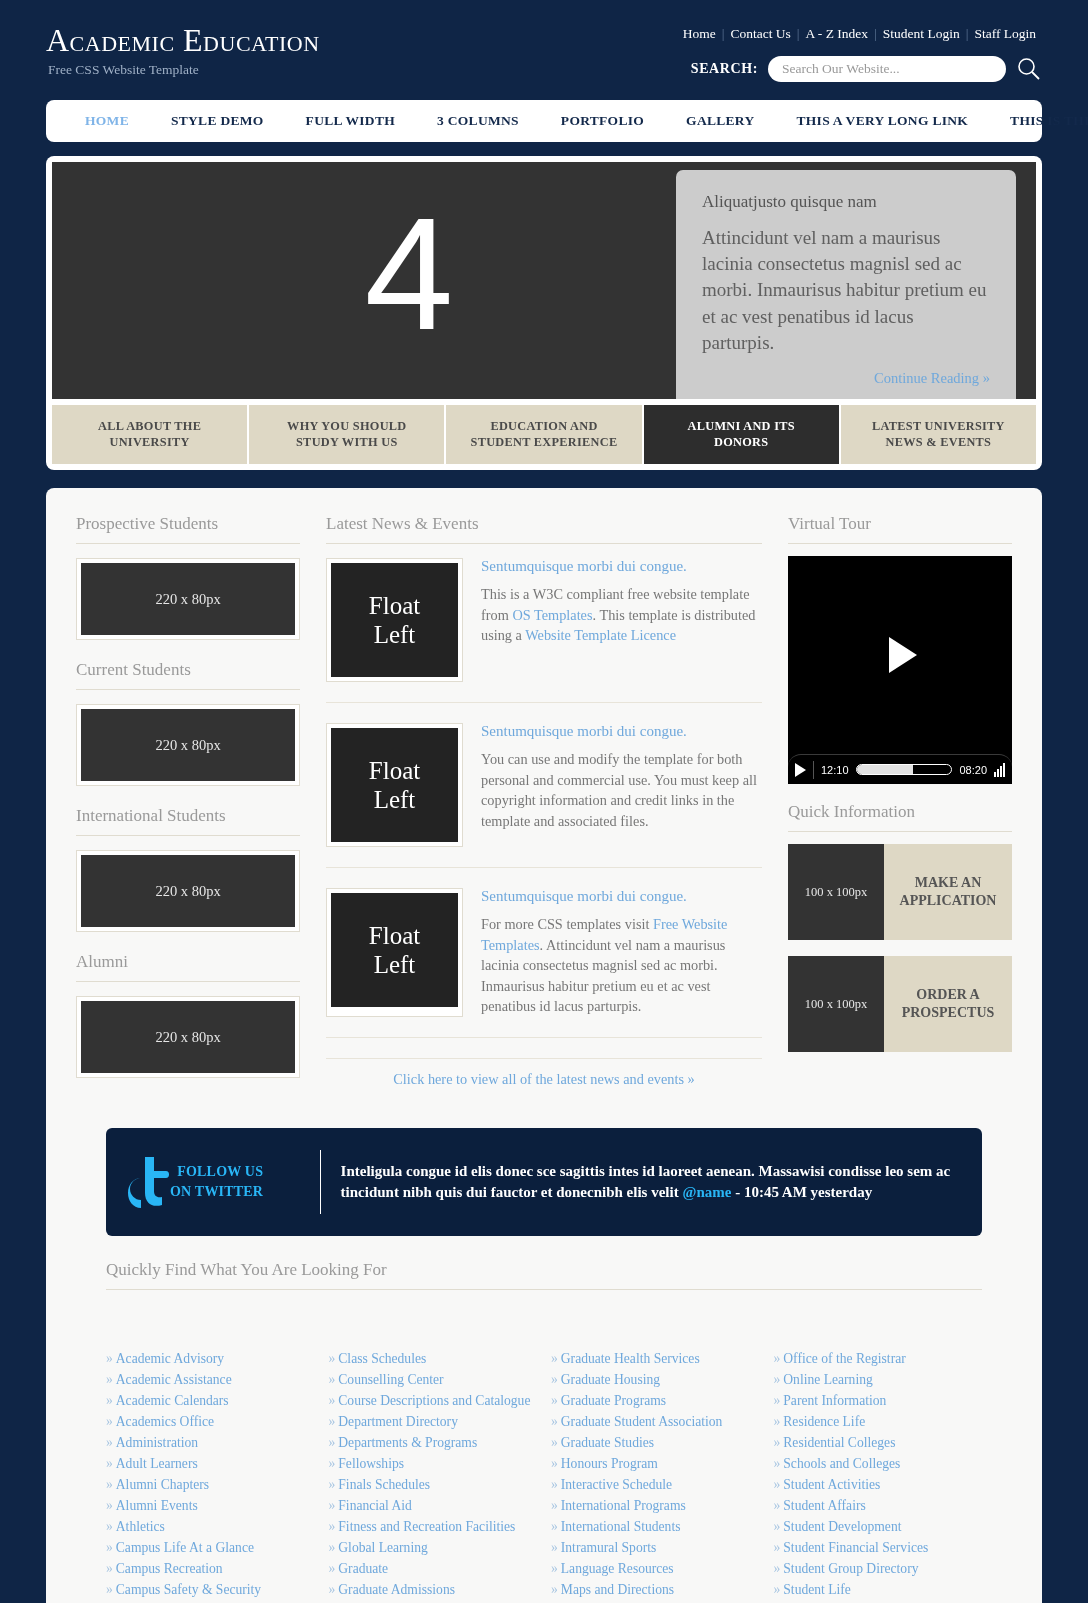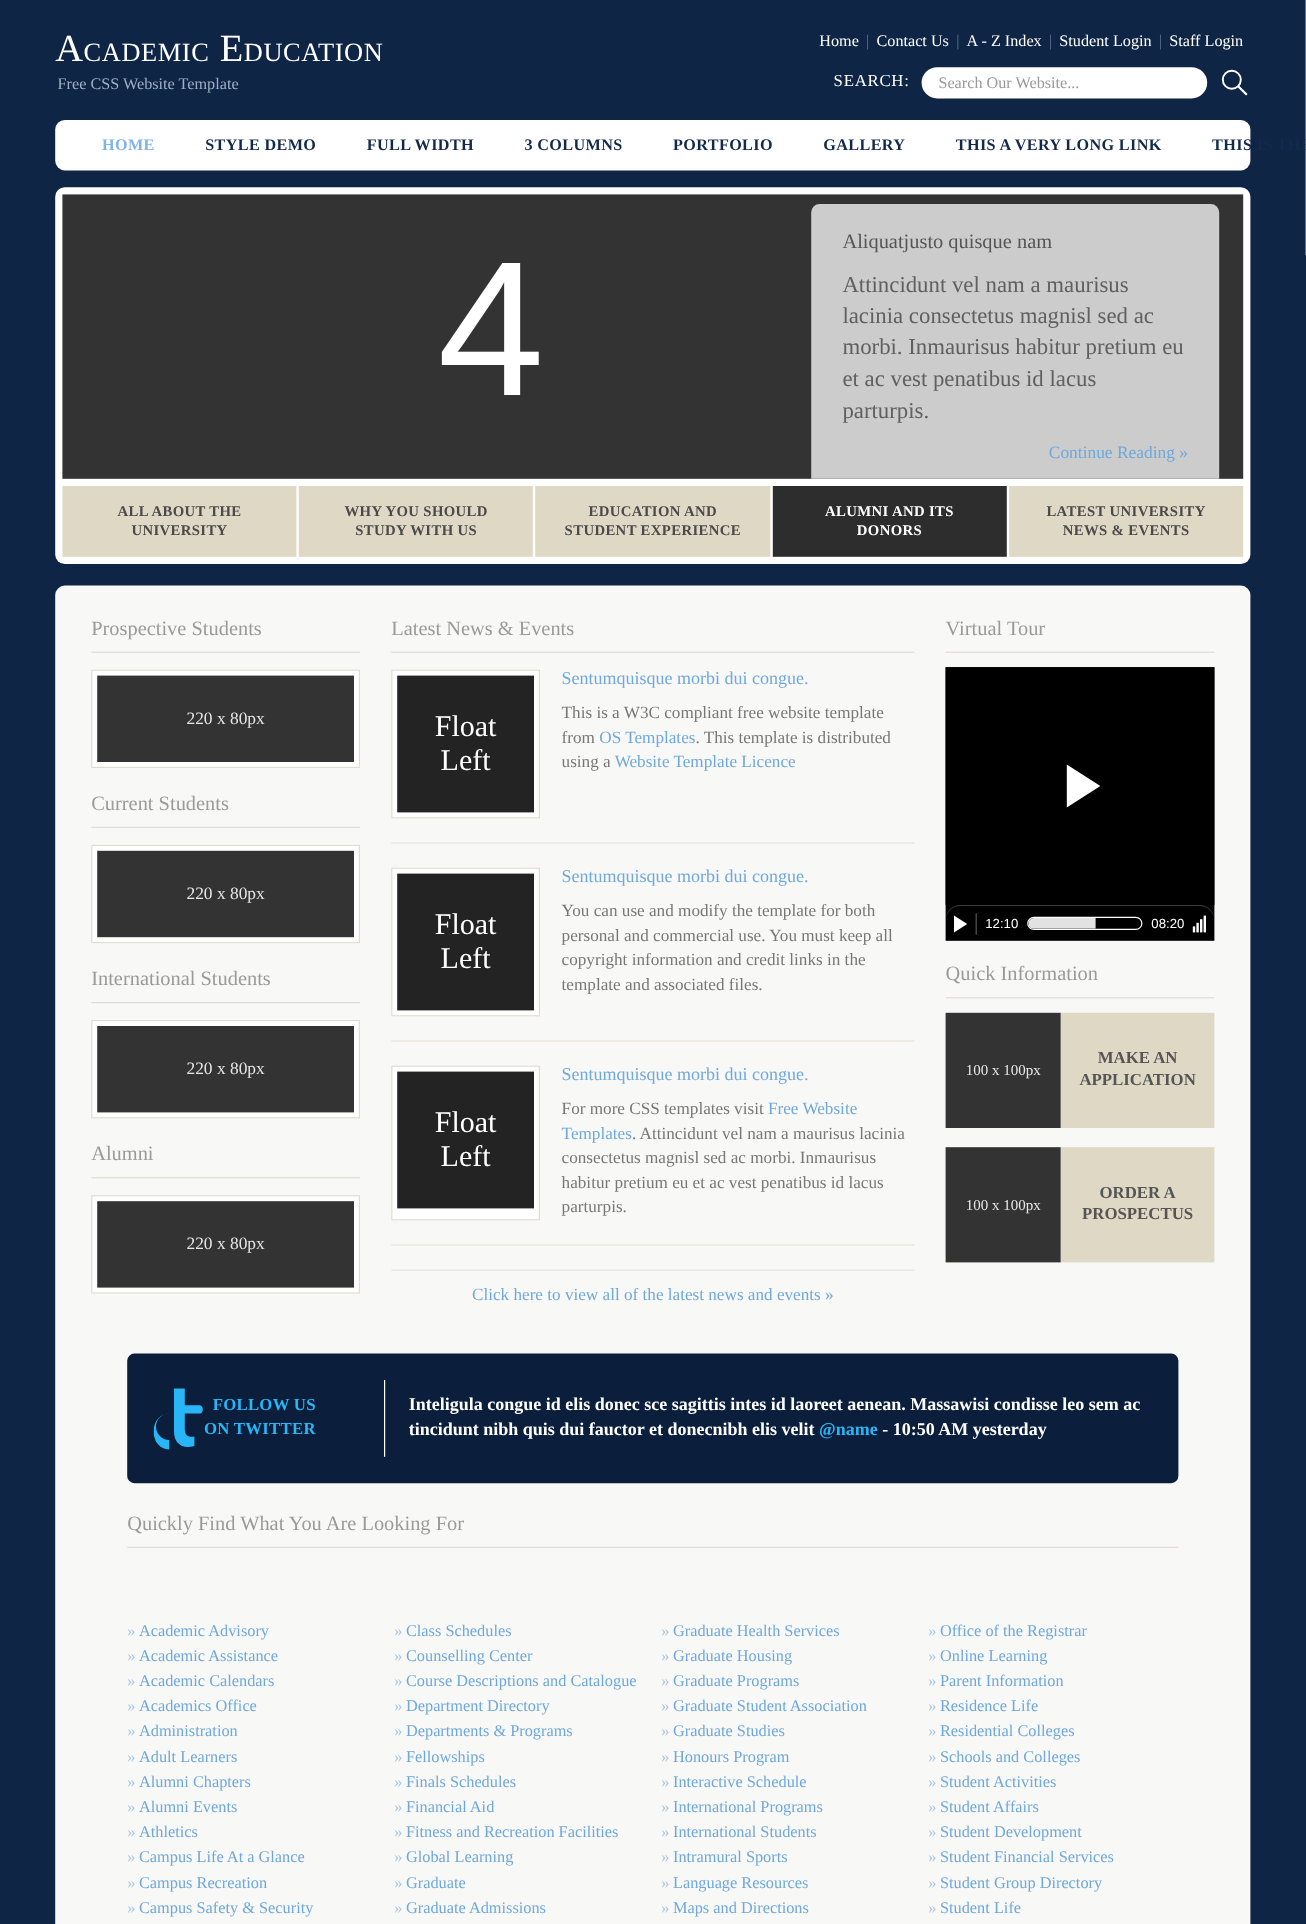--- a/index.html
+++ b/index.html
@@ -37,21 +37,21 @@
   }
   .header-right { text-align: right; padding-top: 8px; }
   .toplinks { font-size: 13.5px; color: #ffffff; white-space: nowrap; }
   .toplinks a { color: #ffffff; text-decoration: none; padding: 0 6px; }
   .toplinks .sep { color: #5c7594; }
   .searchrow {
     display: flex; align-items: center; justify-content: flex-end;
     margin-top: 14px; gap: 10px;
   }
   .searchlabel {
-    color: #ffffff; font-size: 14px; font-weight: normal;
+    color: #ffffff; font-size: 14px; font-weight: bold;
     letter-spacing: 0.6px;
   }
   .searchbox {
     width: 238px; height: 26px; border-radius: 13px; border: none;
     background: #ffffff; padding: 0 14px;
     font-family: "Liberation Serif", serif; font-size: 13.5px;
     color: #14532d; outline: none;
   }
   .searchbox::placeholder { color: #999; }
   .search-icon { width: 26px; height: 26px; display:block; }
@@ -173,21 +173,21 @@
   
   .news {
     display: flex; gap: 18px;
     padding-bottom: 20px;
     border-bottom: 1px solid #e8e4d9;
     margin-bottom: 20px;
   }
   .news:last-of-type { }
   .thumb-wrap { border: 1px solid #e0dcd0; padding: 4px; background:#fff; flex: 0 0 124px; }
   .thumb {
-    width: 114px; height: 114px; background: #232323;
+    width: 127px; height: 114px; background: #232323;
     color: #ffffff; display: flex; align-items: center; justify-content: center;
     text-align: center; font-size: 25px; line-height: 1.16;
   }
   .news-body { flex: 1 1 auto; }
   .news-title {
     display: block; color: #6fa8dc; font-size: 15px;
     text-decoration: none; margin-bottom: 9px;
   }
   .news-text { font-size: 14.3px; color: #777; line-height: 1.43; }
   .news-text a { color: #6fa8dc; text-decoration: none; }
@@ -467,21 +467,21 @@
         <svg class="tw-bird" viewBox="0 0 42 54">
           <path d="M26 2 C26 2 26 12 26 16 L38 16 C40 16 41 17.5 41 19.5 C41 21.5 40 23 38 23 L26 23 L26 36 C26 41 29 43 34 42 L34 50 C24 53 17 48 17 38 L17 23 L13 23 C7 23 2 28 2 34 C2 40 7 45 13 45 L13 53 C5 53 0 46 0 38 C0 30 5 23 13 23 L17 23 L17 2 Z" fill="#29b6f6"></path>
         </svg>
         <div class="tw-follow">
           <div>FOLLOW US</div>
           <div>ON TWITTER</div>
         </div>
       </div>
       <div class="tw-sep"></div>
       <div class="tw-text">
-        <span>Inteligula congue id elis donec sce sagittis intes id laoreet aenean. Massawisi condisse leo sem ac tincidunt nibh quis dui fauctor et donecnibh elis velit </span><a href="#">@name</a><span> - 10:50 AM yesterday</span>
+        <span>Inteligula congue id elis donec sce sagittis intes id laoreet aenean. Massawisi condisse leo sem ac tincidunt nibh quis dui fauctor et donecnibh elis velit </span><a href="#">@name</a><span> - 10:45 AM yesterday</span>
       </div>
     </div>
 
     <div class="quick">
       <h3>Quickly Find What You Are Looking For</h3>
       <div class="qcols" id="qcols">
           <div class="qcol">
             <a href="#"><span class="g">»</span>Academic Advisory</a>
             <a href="#"><span class="g">»</span>Academic Assistance</a>
             <a href="#"><span class="g">»</span>Academic Calendars</a>

